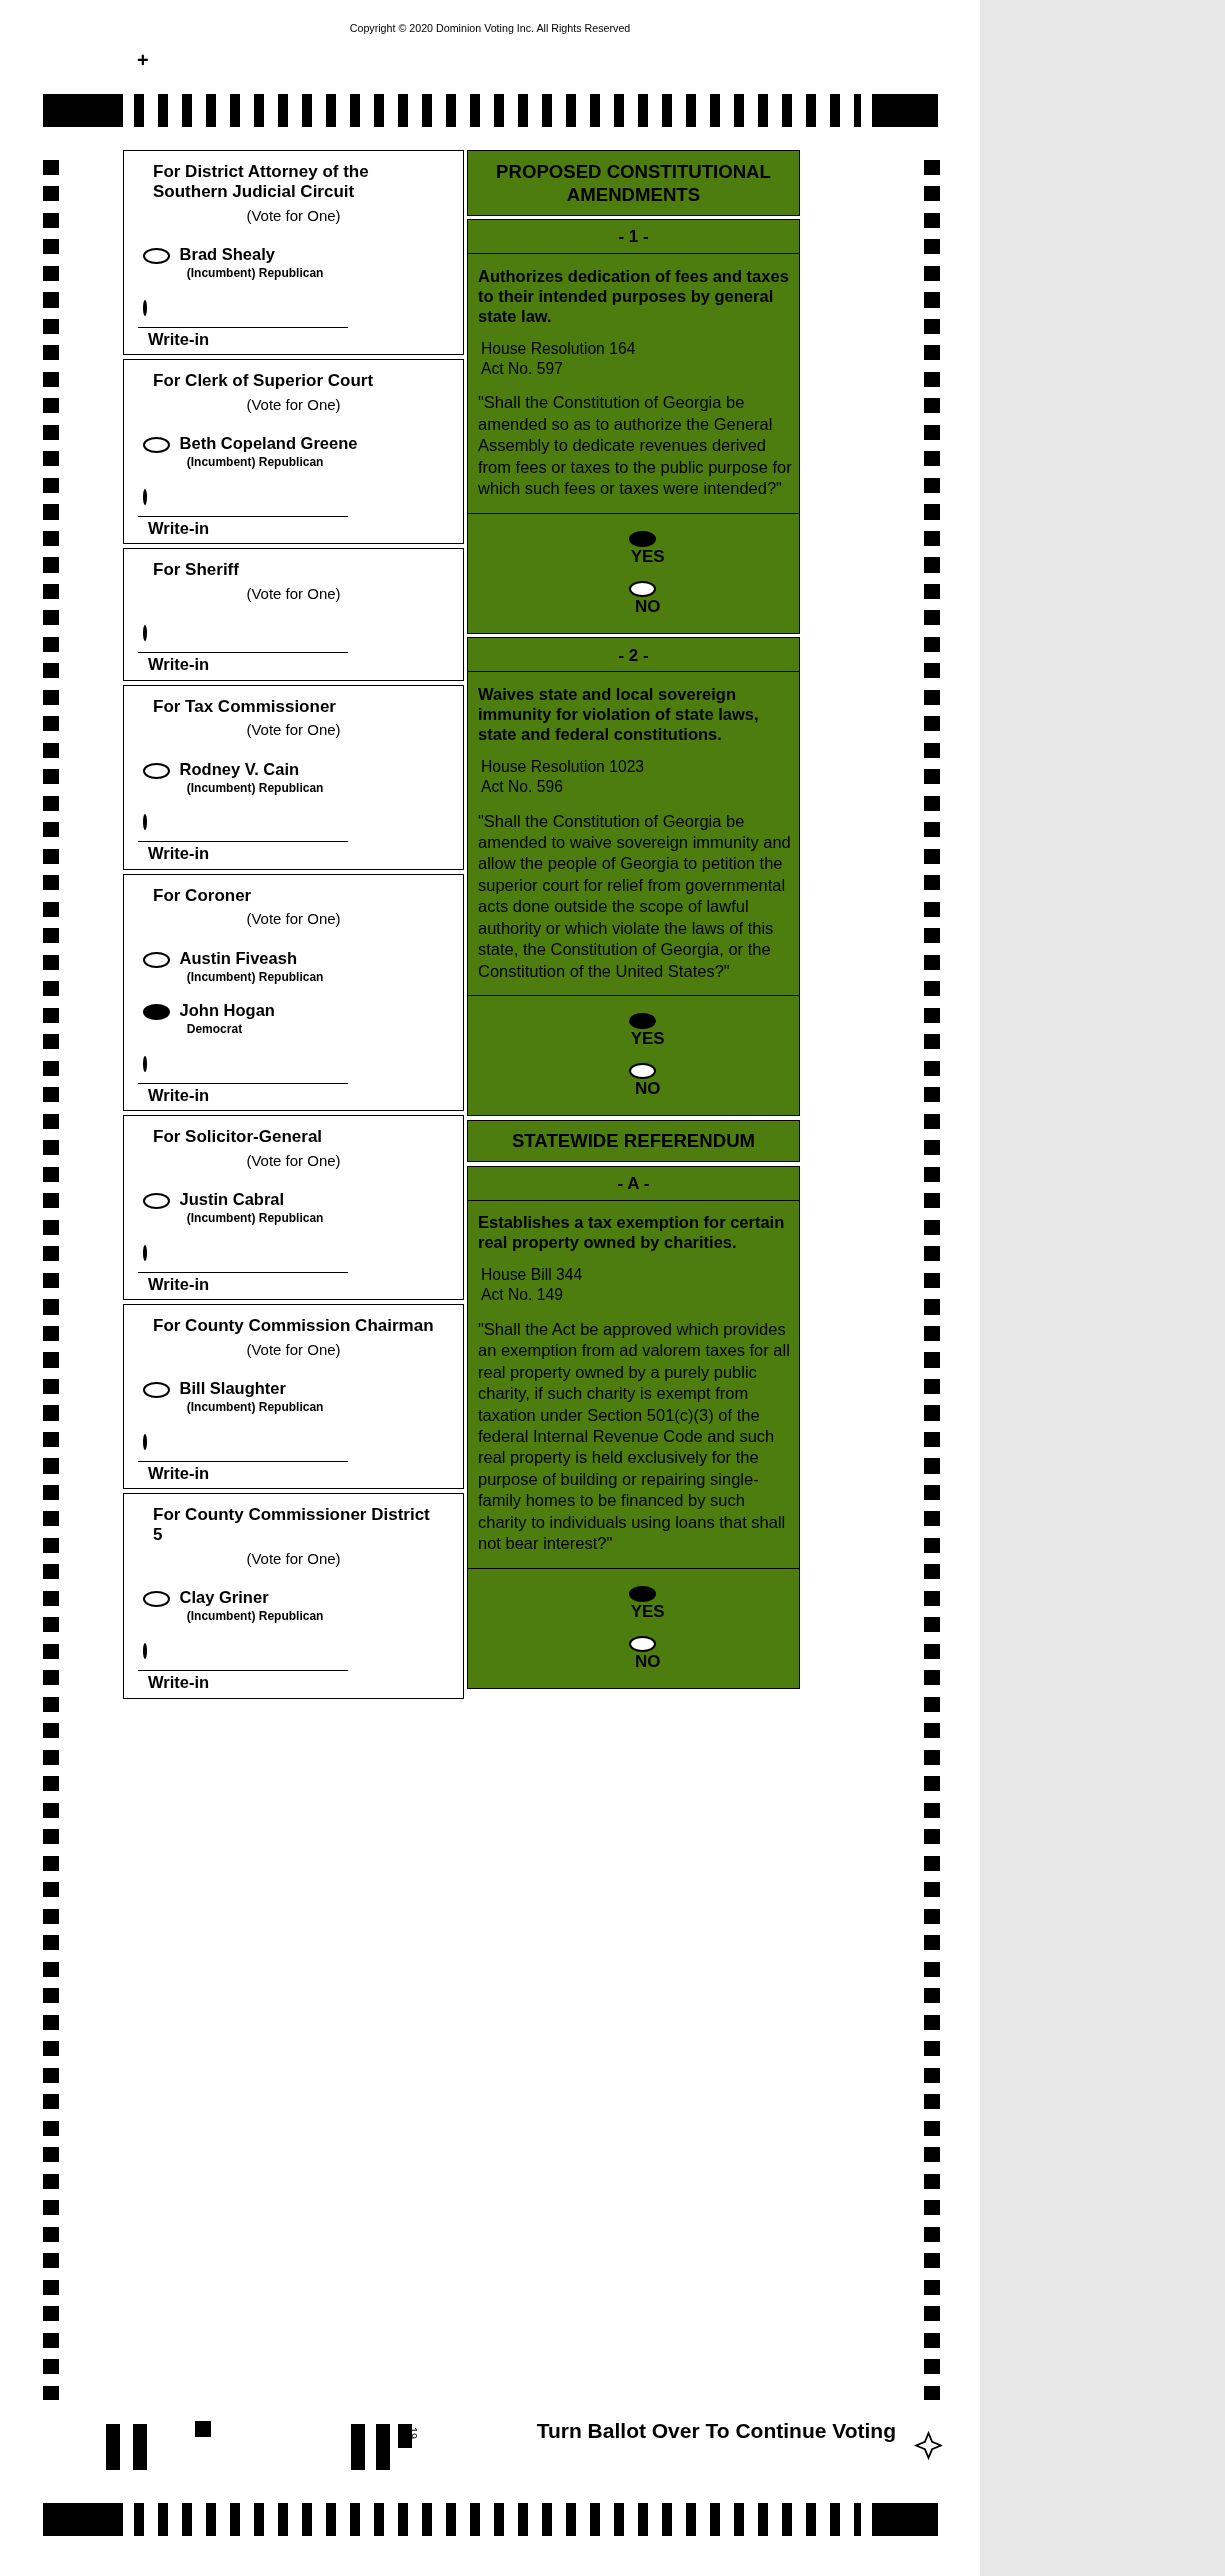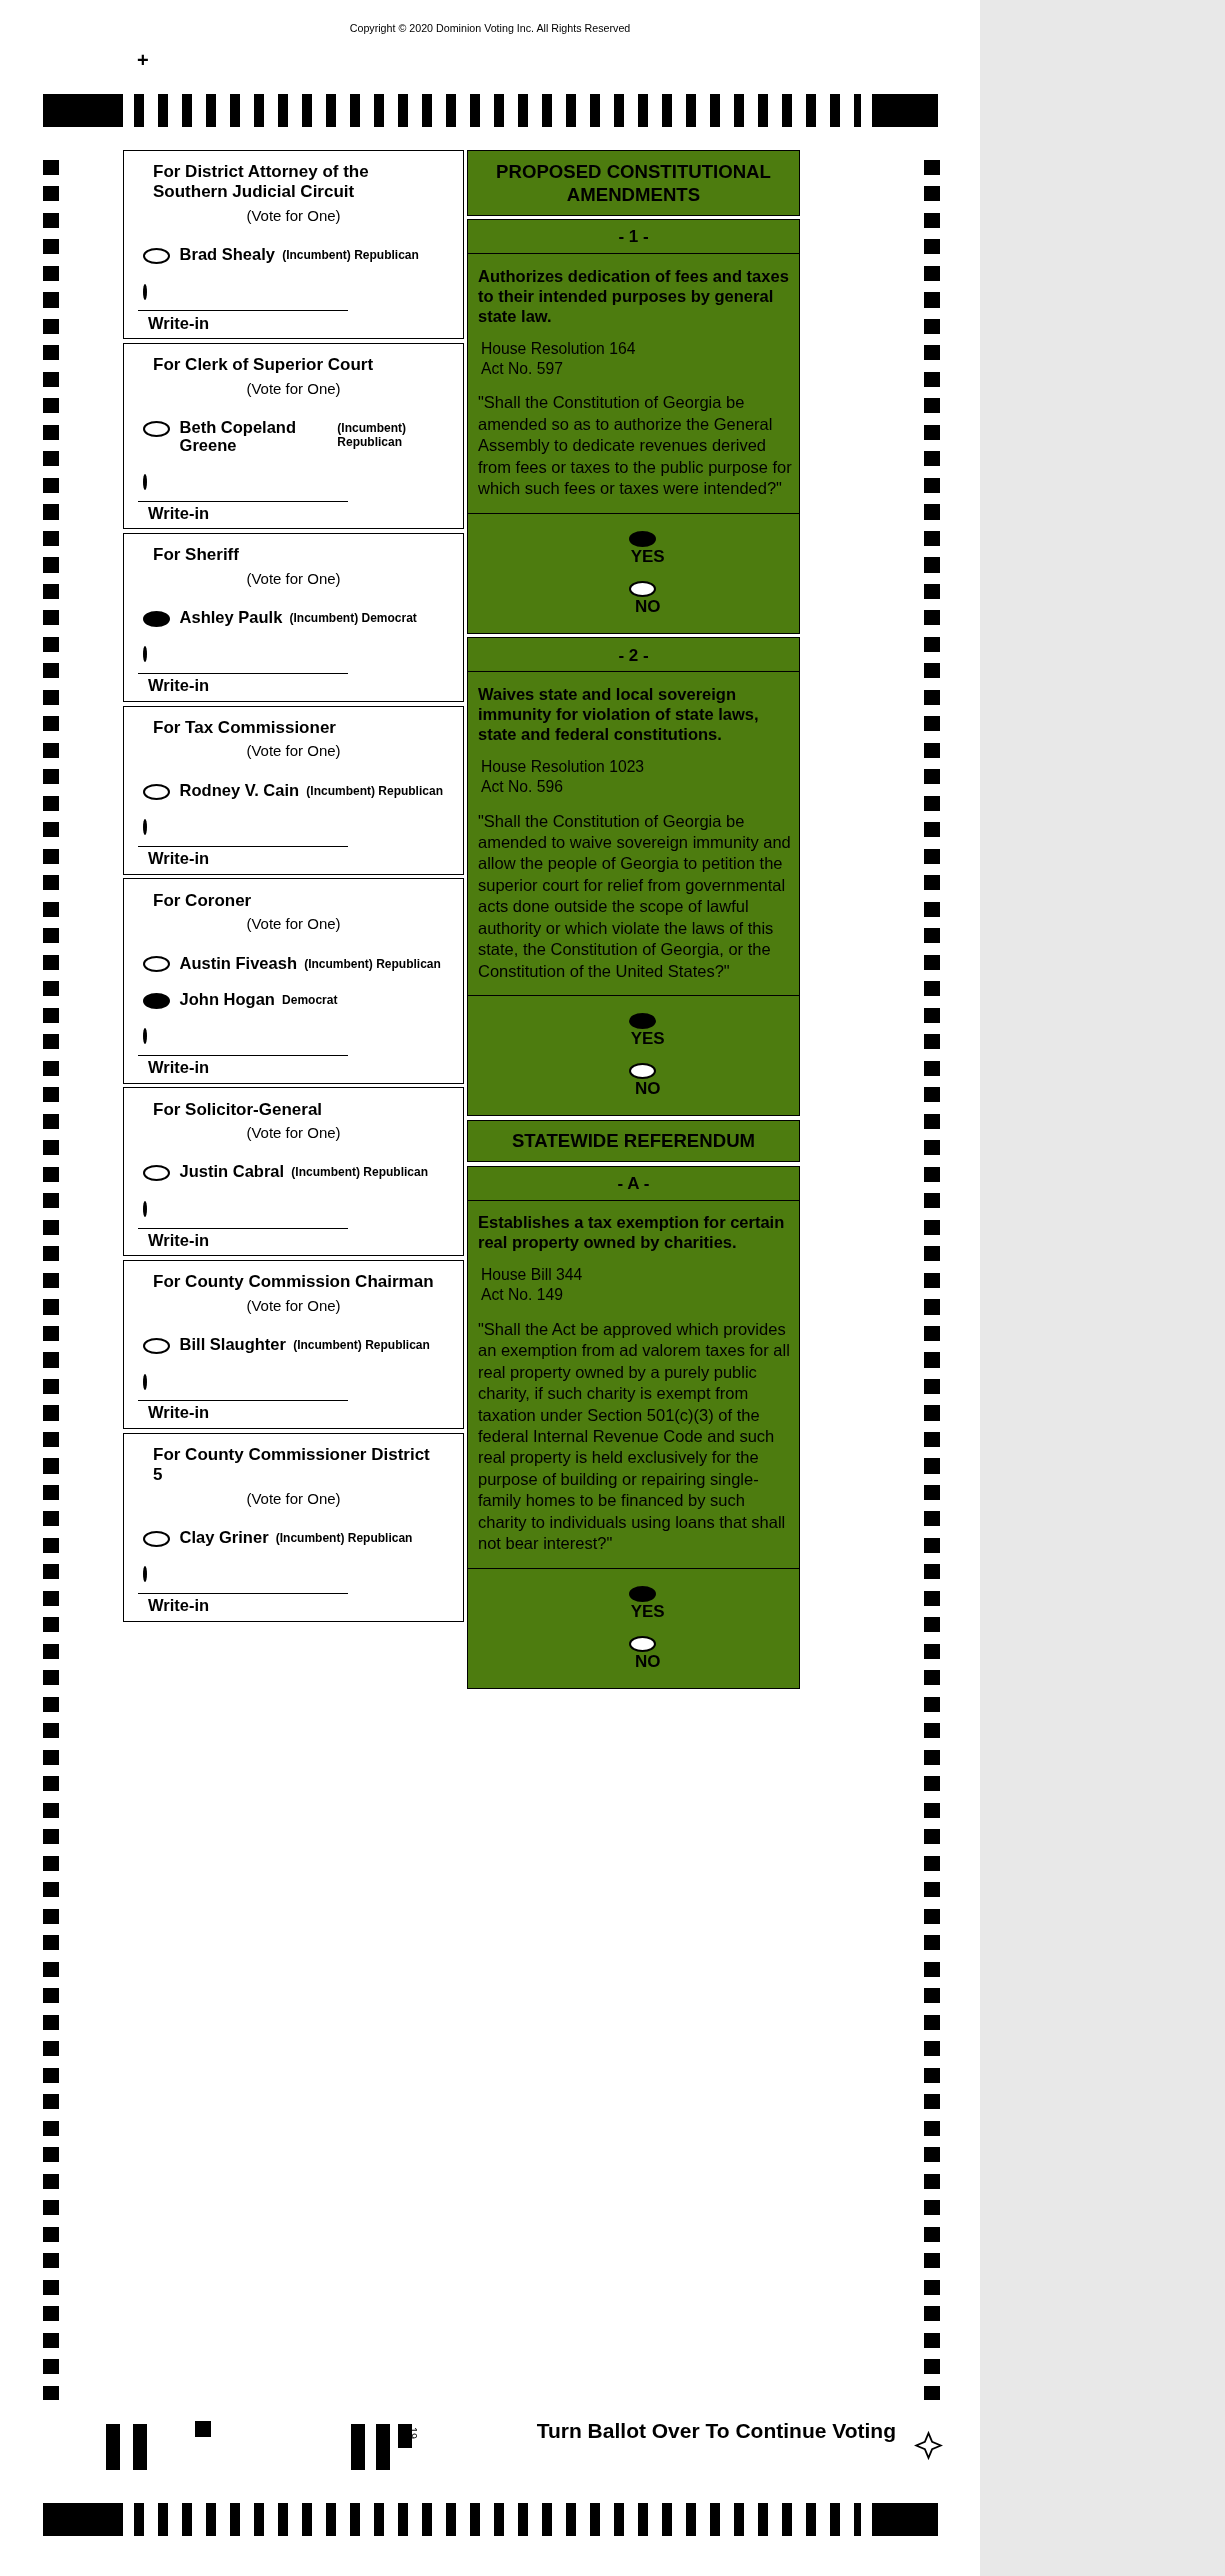--- a/index.html
+++ b/index.html
@@ -30,21 +30,21 @@
   
   .col-left{position:absolute;left:123px;top:150px;width:341px;}
   .col-right{position:absolute;left:467px;top:150px;width:333px;}
 
   .race{border:1.4px solid #000;margin-bottom:3.6px;padding:5.7px 0 0;background:#fff;}
   .race-title{text-align:left;font-weight:bold;font-size:17px;line-height:1.18;padding:5.7px 29px 0;}
   .race-instruction{text-align:center;font-size:15px;padding:4.3px 0 11.4px;}
   .cand{display:flex;align-items:flex-start;padding:10px 10px 7.2px 18.6px;}
   .oval{width:23px;height:12px;border:2.1px solid #000;border-radius:50%;flex:none;margin-top:2.9px;background:#fff;}
   .oval.filled{background:#000;}
-  .cand-text{margin-left:10px;display:flex;flex-direction:row;}
+  .cand-text{margin-left:10px;display:flex;flex-direction:column;}
   .cand-name{font-weight:bold;font-size:16.5px;line-height:1.1;}
   .cand-detail{font-weight:bold;font-size:12px;margin-left:7.2px;margin-top:3px;}
   .empty-row{padding:14.3px 10px 4.3px 18.6px;}
   .writein-line{border-top:1.4px solid #000;width:62%;margin-left:14.3px;margin-top:8.6px;}
   .writein-label{font-weight:bold;font-size:16.5px;margin-left:24px;padding:2.1px 0 5.7px;}
 
   .mbox{border:1.4px solid #000;margin-bottom:3.6px;background:#4d7c0f;}
   .mheader{text-align:center;font-weight:bold;font-size:18.6px;line-height:1.25;padding:8.6px 21.5px;}
   .mnumber{text-align:center;font-weight:bold;font-size:17px;padding:7.2px 0 5.7px;border-bottom:1.4px solid #000;}
   .msummary{font-weight:bold;font-size:16.5px;line-height:1.22;padding:11.4px 10px 0 10px;}
@@ -111,27 +111,20 @@
       <div class="empty-row">
         <span class="oval"></span>
       </div>
       <div class="writein-line"></div>
       <div class="writein-label">Write-in</div>
     </section>
 
     <section class="race">
       <div class="race-title">For Sheriff</div>
       <div class="race-instruction">(Vote for One)</div>
-      <div class="cand">
-        <span class="oval filled"></span>
-        <span class="cand-text">
-          <span class="cand-name">Ashley Paulk</span>
-          <span class="cand-detail">(Incumbent) Democrat</span>
-        </span>
-      </div>
       <div class="empty-row">
         <span class="oval"></span>
       </div>
       <div class="writein-line"></div>
       <div class="writein-label">Write-in</div>
     </section>
 
     <section class="race">
       <div class="race-title">For Tax Commissioner</div>
       <div class="race-instruction">(Vote for One)</div>

